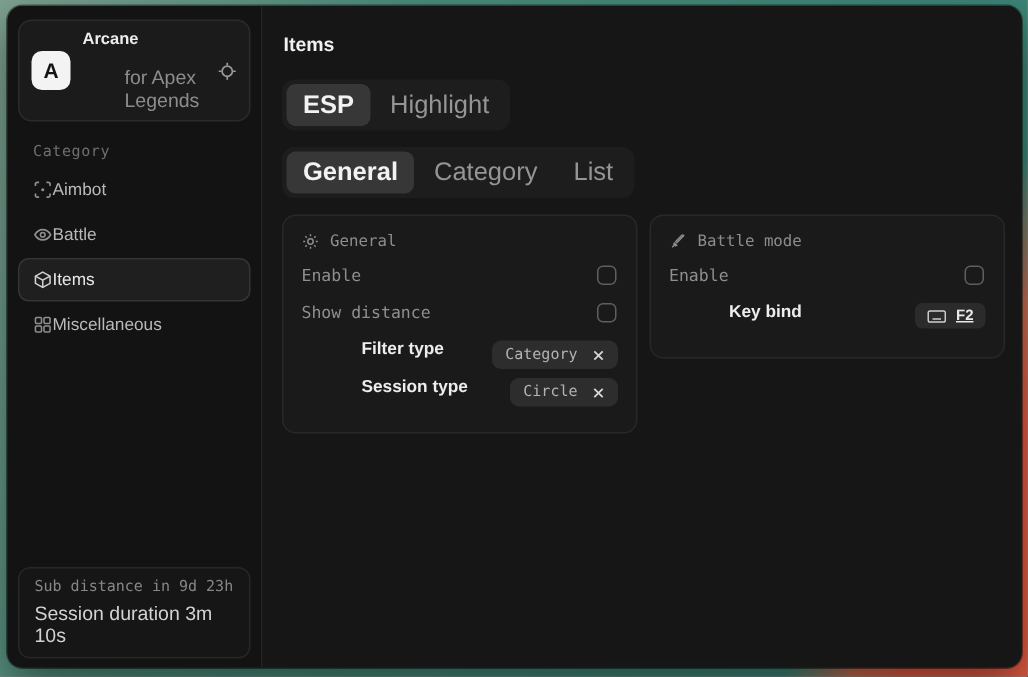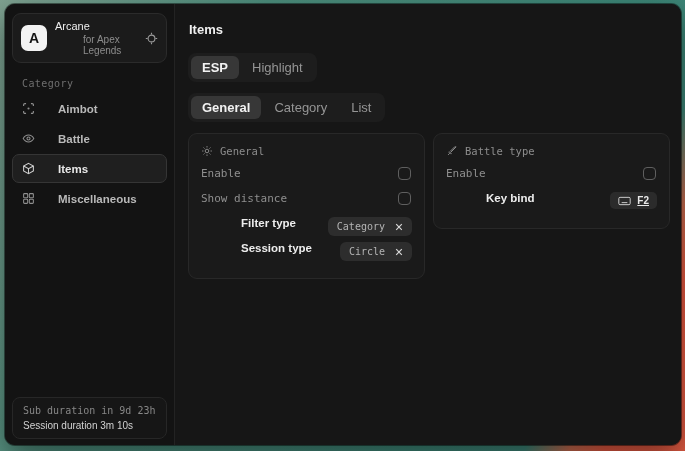--- a/index.html
+++ b/index.html
@@ -24,52 +24,52 @@
   }
   .logo-card {
     margin:4px 7px 6px; padding:6px 8px; display:flex; align-items:center; gap:8px;
     background:#1b1b1b; border:1px solid #2b2b2b; border-radius:9px;
   }
   .logo-badge {
     width:26px; height:26px; border-radius:7px; background:#f3f3f3; color:#141414;
     display:flex; align-items:center; justify-content:center; font-weight:bold; font-size:14px;
   }
   .logo-text { flex:1; min-width:0; }
-  .logo-title { font-size:11px; font-weight:normal; color:#ededed; }
-  .logo-sub { font-size:10px; color:#8d8d8d; margin-top:2px;padding-left:28px; }
+  .logo-title { font-size:11px; font-weight:bold; color:#ededed; }
+  .logo-sub { font-size:13px; color:#8d8d8d; margin-top:12px;padding-left:28px; }
   .logo-action { color:#9a9a9a; display:flex; cursor:pointer; }
 
   .section-label { margin:9px 0 5px 17px; font-size:10px; color:#6f6f6f; letter-spacing:.4px; }
 
   .nav { padding:0 7px; }
   .nav-item {
-    display:flex; align-items:center; gap:23px; padding:7px 9px; margin-bottom:1px;
-    border:1px solid transparent; border-radius:7px; color:#b9b9b9; font-size:11.5px; cursor:pointer;font-weight:bold;
+    display:flex; align-items:center; gap:0; padding:7px 9px; margin-bottom:1px;
+    border:1px solid transparent; border-radius:7px; color:#b9b9b9; font-size:11.5px; cursor:pointer;
   }
   .nav-item .ic { color:#8f8f8f; display:flex; }
   .nav-item.selected { background:#1f1f1f; border-color:#353535; color:#e8e8e8; }
   .nav-item.selected .ic { color:#cfcfcf; }
 
   .flex-spacer { flex:1; }
 
   .session-box {
     margin:0 7px; padding:7px 10px; border:1px solid #272727; border-radius:8px; background:#161616;
   }
   .session-line1 { font-size:10px; color:#878787; margin-bottom:4px; }
-  .session-line2 { font-size:10px; color:#d2d2d2; }
+  .session-line2 { font-size:13px; color:#d2d2d2; }
 
   
   .main { flex:1; padding:12px 13px; background:#161616; }
   .page-title { font-size:13px; font-weight:bold; color:#f0f0f0; margin:6px 0 16px 1px; }
 
   .tab-group {
     display:inline-flex; background:#1d1d1d; border-radius:8px; padding:3px; gap:2px;
   }
   .tab {
-    padding:4px 11px; font-size:13px; color:#959595; border-radius:6px; cursor:pointer; white-space:nowrap;
+    padding:4px 11px; font-size:17px; color:#959595; border-radius:6px; cursor:pointer; white-space:nowrap;
   }
   .tab.selected { background:#373737; color:#f2f2f2; font-weight:bold; }
   .tab-row { margin-bottom:11px; }
 
   .panels { display:flex; gap:8px; align-items:flex-start; margin-top:10px; }
   .panel {
     width:237px; background:#1a1a1a; border:1px solid #282828; border-radius:9px;
     padding:10px 12px 11px;
   }
   .panel-header { display:flex; align-items:center; gap:7px; color:#8d8d8d; font-size:10.5px; margin:1px 0 10px; }
@@ -164,21 +164,21 @@
         </span>
         <span>Miscellaneous</span>
       </div>
 
 
     </div>
 
     <div class="flex-spacer"></div>
 
     <div class="session-box">
-      <div class="session-line1 mono">Sub duration in 9d 23h</div>
+      <div class="session-line1 mono">Sub distance in 9d 23h</div>
       <div class="session-line2">Session duration 3m 10s</div>
     </div>
 
   </div>
 
   <div class="main">
 
     <div class="page-title">Items</div>
 
     <div class="tab-row">
@@ -244,21 +244,21 @@
         </div>
       </div>
 
       <div class="panel">
         <div class="panel-header mono">
           <span class="ic">
             <svg width="12" height="12" viewBox="0 0 16 16" fill="none" stroke="currentColor" stroke-width="1.3">
               <path d="M13.5 2.5 6.5 9.5M13.5 2.5h-2l-6 6M4.3 8.8l3 3M6.2 12.2 3.8 9.8M4.8 11.2 2.8 13.2"></path>
             </svg>
           </span>
-          <span>Battle type</span>
+          <span>Battle mode</span>
         </div>
 
         <div class="row">
           <span class="lbl-dim mono">Enable</span>
           <span class="checkbox"></span>
         </div>
 
         <div class="row">
           <span class="lbl-strong">Key bind</span>
           <span class="keychip">

